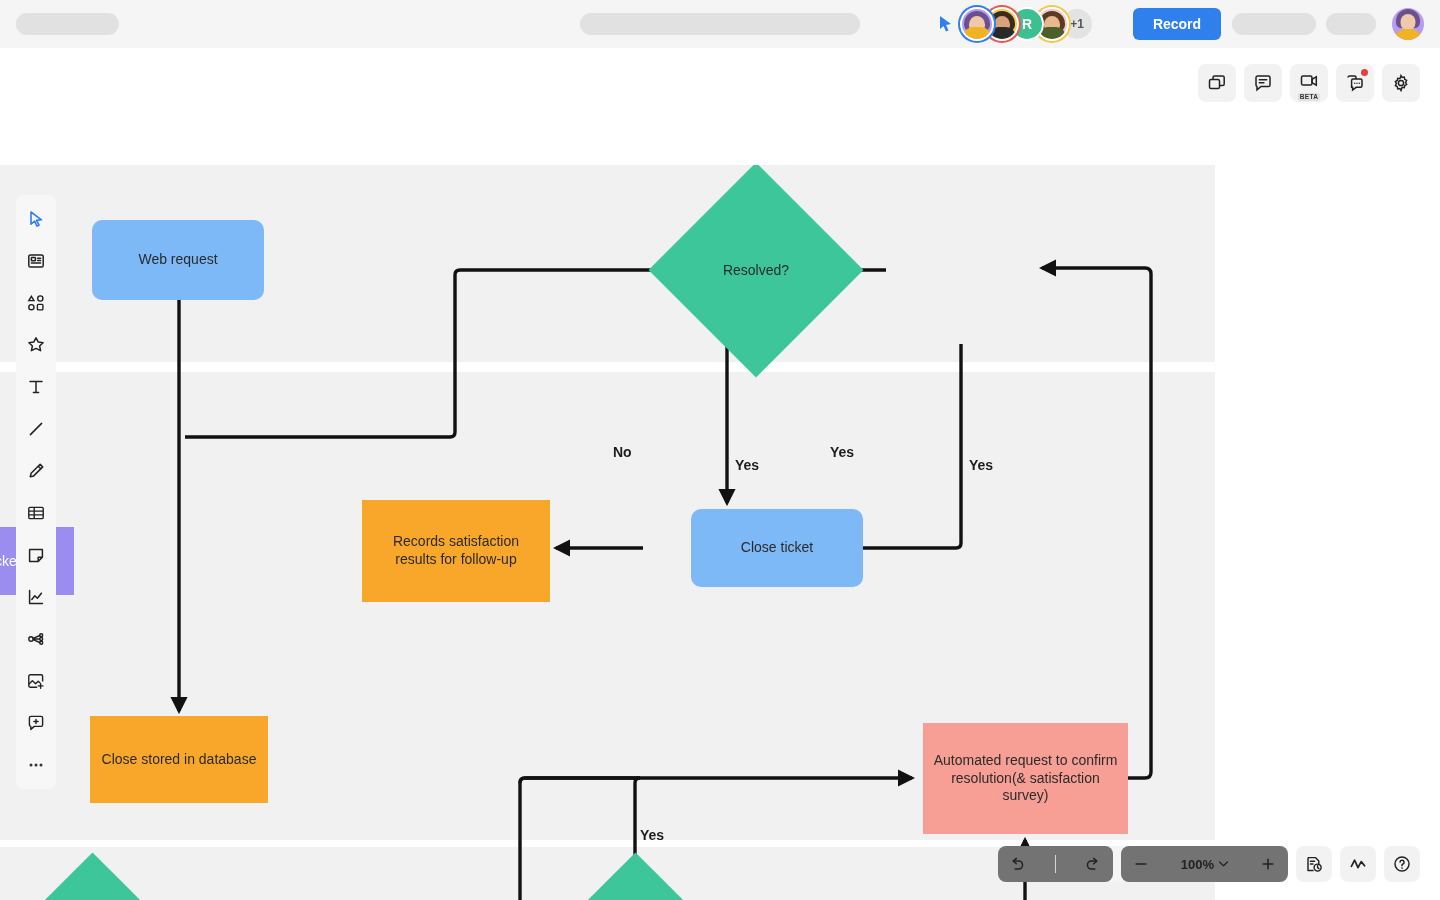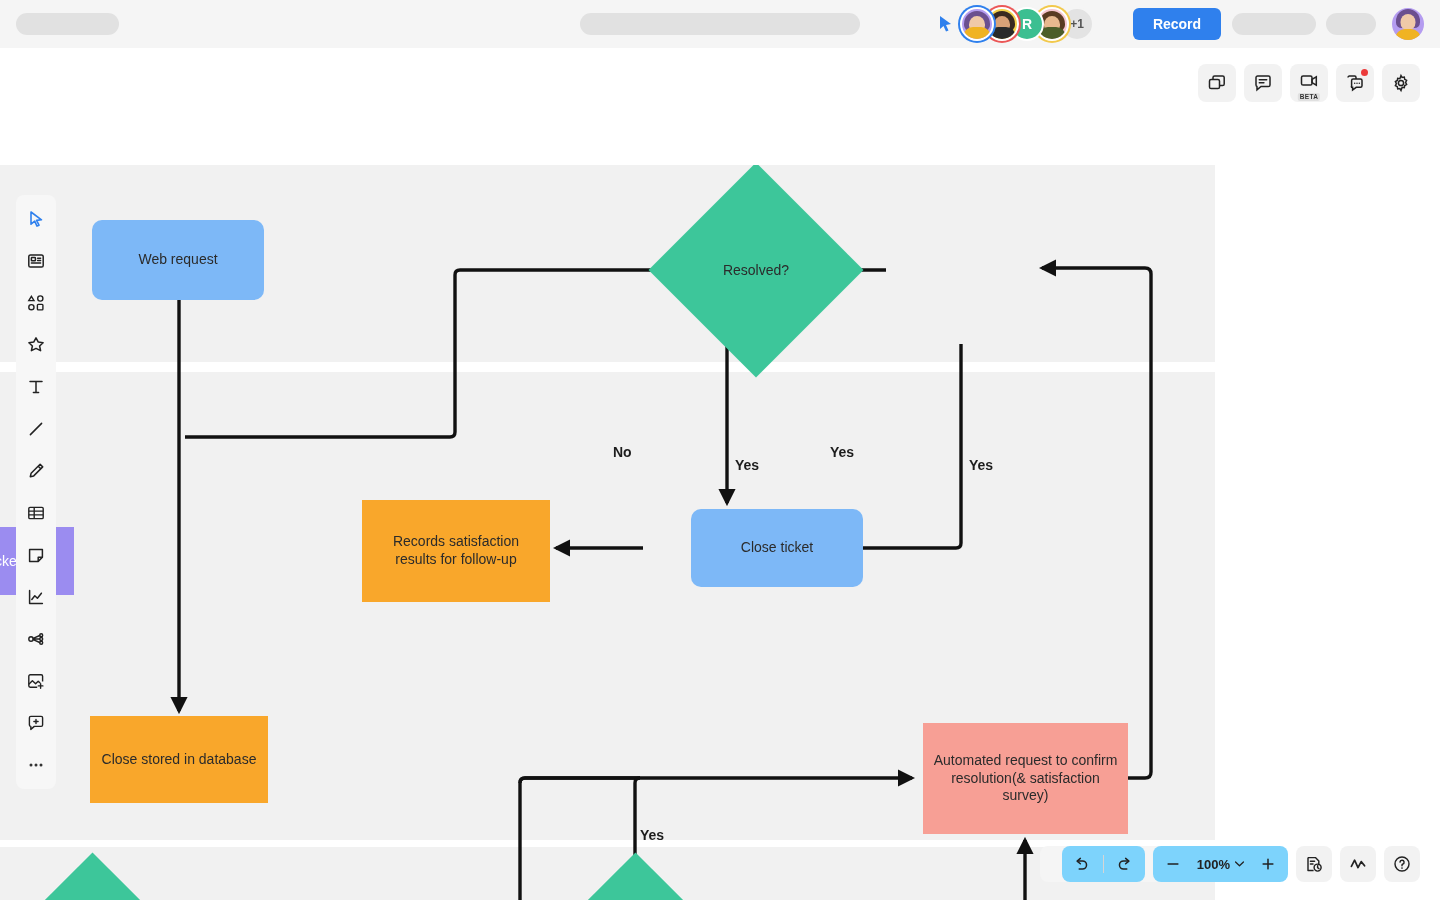--- a/index.html
+++ b/index.html
@@ -142,22 +142,22 @@
   
   .bottom-left-bg {
     position: absolute; left: 1040px; bottom: 18px; width: 170px; height: 36px;
     background: #f5f5f5; border-radius: 8px; z-index: 18;
   }
   .bottom-bar {
     position: absolute; right: 20px; bottom: 18px; height: 36px;
     display: flex; align-items: center; gap: 8px; z-index: 20;
   }
   .bgroup {
-    height: 36px; background: #7dd3fc; border-radius: 8px;
-    display: flex; align-items: center; padding: 0 4px; gap: 2px;
+    height: 36px; background: #737373; border-radius: 8px;
+    display: flex; align-items: center; padding: 0 4px; gap: 18px;
   }
   .bbtn { width: 32px; height: 32px; border-radius: 6px; display:flex; align-items:center; justify-content:center; cursor: pointer; background: transparent; border:none; }
   .bsep { width: 1px; height: 18px; background: #d5d5d5; margin: 0 3px; }
   .zoom-val { font-size: 13px; color: #222; font-weight: 600; display:flex; align-items:center; gap:5px; padding: 0 6px; cursor: pointer; font-family:"Liberation Sans", sans-serif;}
   .sq-btn { width: 36px; height: 36px; background: #f2f2f2; border-radius: 8px; display:flex; align-items:center; justify-content:center; cursor:pointer; }
 </style>
 </head>
 <body>
 
 <div id="app">

